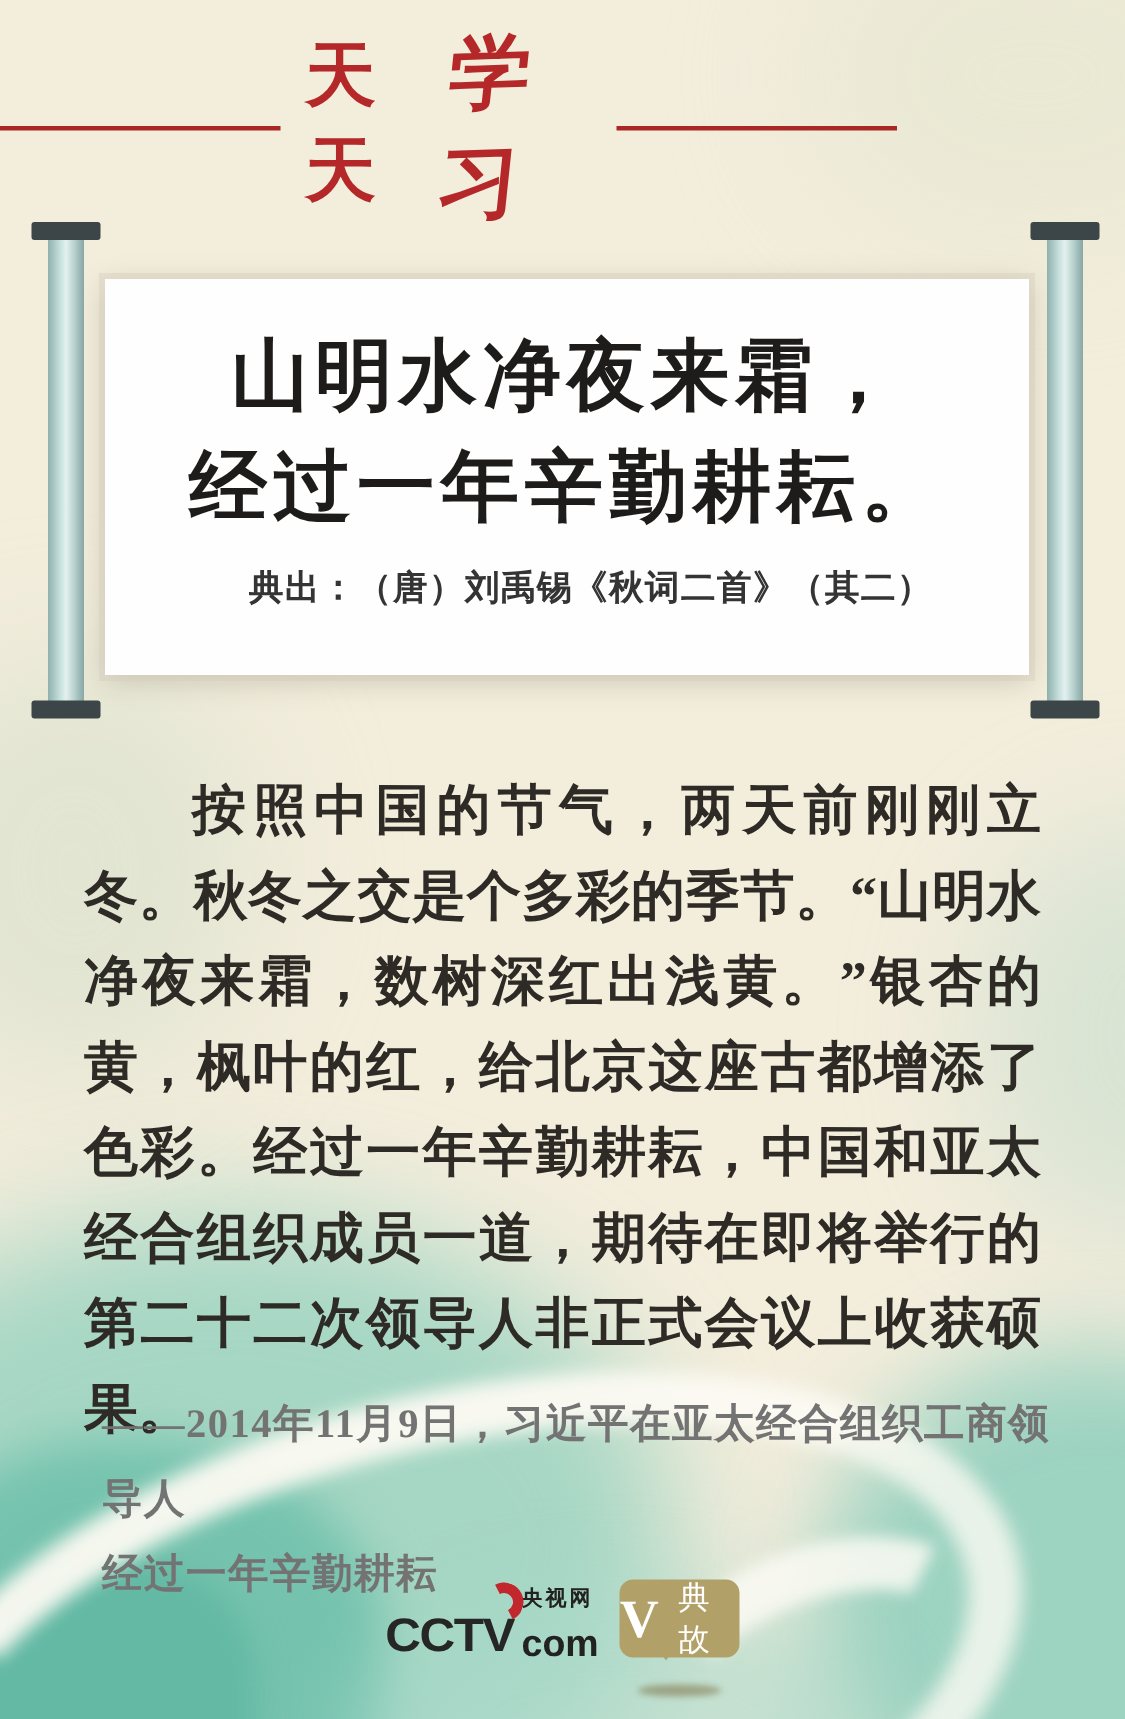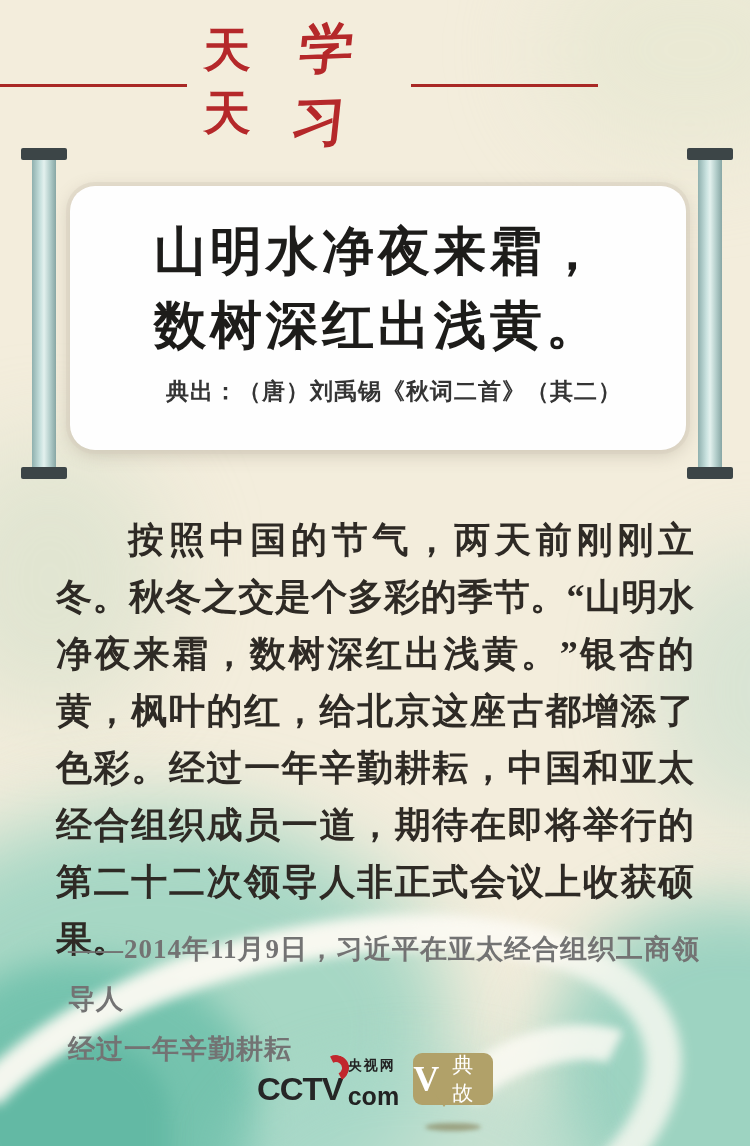--- a/index.html
+++ b/index.html
@@ -52,21 +52,21 @@
   .rod { position:absolute; width:24px; height:320px; z-index:4;
     background:linear-gradient(90deg,#8fb0ae 0%,#c9e2df 35%,#e3f1ee 50%,#b3cecb 75%,#87a6a4 100%); }
   .rod-left { left:32px; top:154px; }
   .rod-right { left:698px; top:154px; }
   .rod-cap { position:absolute; width:46px; height:12px; background:#3c4547; border-radius:2px; z-index:5; }
   .cap-lt { left:21px; top:148px; } .cap-lb { left:21px; top:467px; }
   .cap-rt { left:687px; top:148px; } .cap-rb { left:687px; top:467px; }
 
   .scroll-card { position:absolute; left:70px; top:186px; width:616px; height:264px;
     background:#fefefe; z-index:3; text-align:center;
-    box-shadow:0 0 0 4px rgba(214,206,190,.45), 0 4px 18px rgba(120,110,90,.3);border-radius:25px; }
+    box-shadow:0 0 0 4px rgba(214,206,190,.45), 0 4px 18px rgba(120,110,90,.3); }
   .poem { padding-top:28px; font-family:"DejaVu Serif", serif; font-weight:700;
     font-size:52px; line-height:74px; letter-spacing:4px; color:#1d1c1a; }
   .citation { margin-top:14px; font-family:"Liberation Serif", serif; font-weight:700;
     font-size:23px; color:#343434; letter-spacing:1px;padding-left:32px; }
 
   
   .body-text { position:absolute; left:56px; top:512px; width:638px; z-index:3;
     font-family:"Liberation Serif", serif; font-weight:700; font-size:36px;
     line-height:57px; color:#2e2a25; text-align:justify; text-indent:2em; }
 
@@ -128,21 +128,21 @@
   <div class="rod-cap cap-lt"></div>
   <div class="rod rod-left"></div>
   <div class="rod-cap cap-lb"></div>
   <div class="rod-cap cap-rt"></div>
   <div class="rod rod-right"></div>
   <div class="rod-cap cap-rb"></div>
 
   <div class="scroll-card">
     <div class="poem">
       <div>山明水净夜来霜，</div>
-      <div>数树深红出浅黄。</div>
+      <div>经过一年辛勤耕耘。</div>
     </div>
     <div class="citation">典出：（唐）刘禹锡《秋词二首》（其二）</div>
   </div>
 
   <div class="body-text">按照中国的节气，两天前刚刚立冬。秋冬之交是个多彩的季节。“山明水净夜来霜，数树深红出浅黄。”银杏的黄，枫叶的红，给北京这座古都增添了色彩。经过一年辛勤耕耘，中国和亚太经合组织成员一道，期待在即将举行的第二十二次领导人非正式会议上收获硕果。</div>
 
   <div class="source">
     <div>——2014年11月9日，习近平在亚太经合组织工商领导人</div>
     <div>经过一年辛勤耕耘</div>
   </div>

